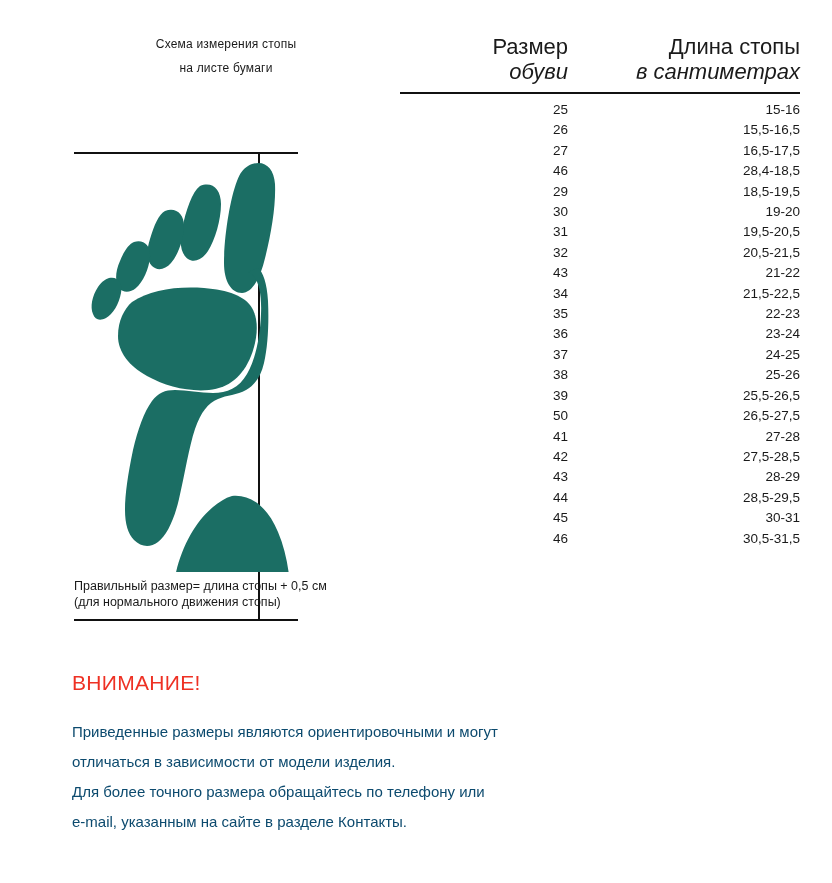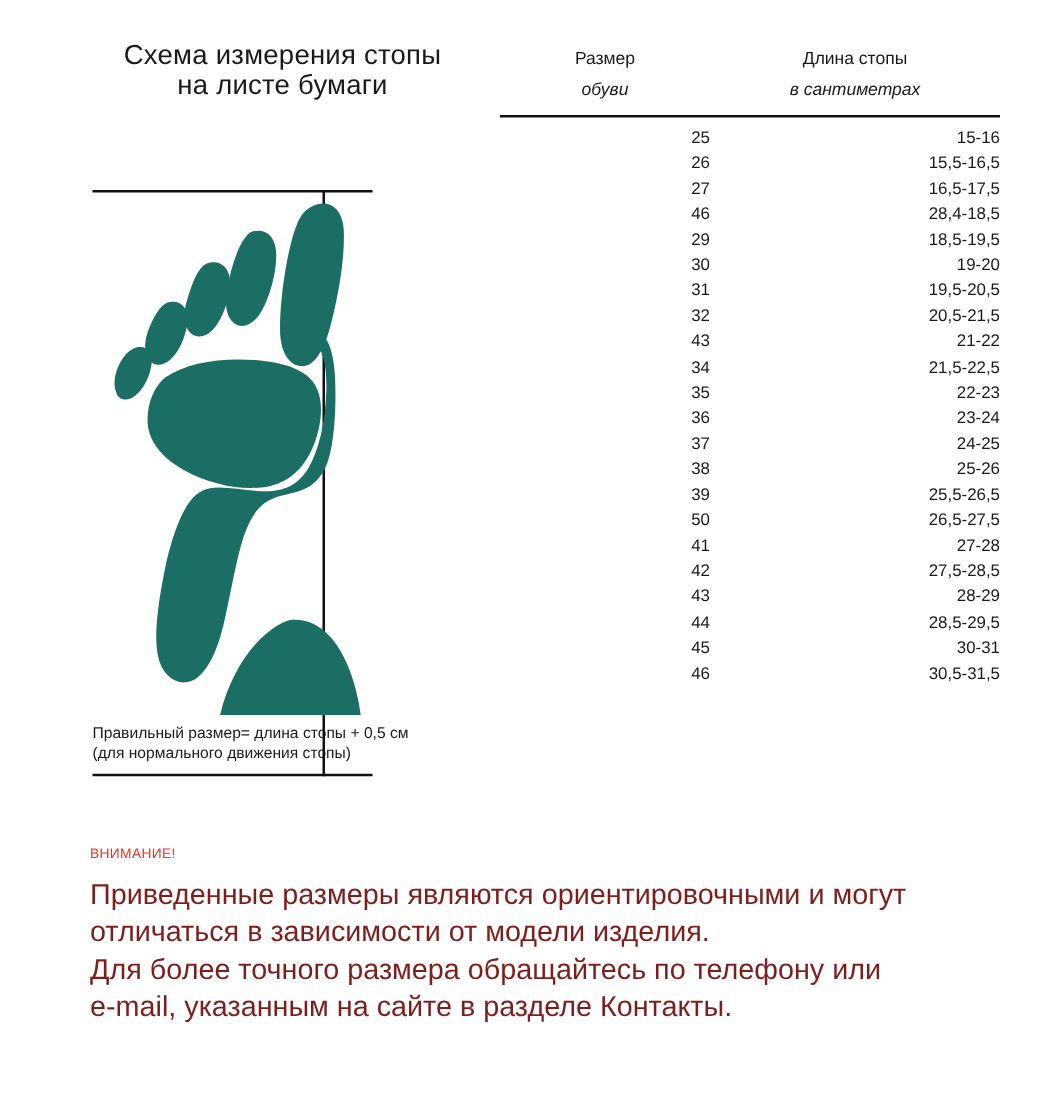--- a/index.html
+++ b/index.html
@@ -17,21 +17,21 @@
   }
 
   
   #diagram-block {
     position: absolute;
     left: 72px;
     top: 32px;
     width: 300px;
   }
   .diagram-title {
-    font-size: 22px;
+    font-size: 12px;
     line-height: 24px;
     text-align: center;
     letter-spacing: 0.2px;
     padding-left: 8px;
   }
   .diagram-title div { white-space: nowrap; }
 
   #foot-canvas {
     position: relative;
     margin-top: 10px;
@@ -73,25 +73,25 @@
     position: absolute;
     left: 400px;
     top: 34px;
     width: 400px;
   }
   table.size-table {
     width: 100%;
     border-collapse: collapse;
   }
   table.size-table th {
-    font-size: 14px;
+    font-size: 22px;
     font-weight: normal;
     line-height: 25px;
     padding: 0 0 8px 0;
-    text-align: center;
+    text-align: right;
     vertical-align: top;
     margin-top: 29px;
   }
   table.size-table th .hdr-l2 { display: block; font-style: italic; }
   table.size-table thead tr.hdr-rule th {
     padding: 0;
     height: 2px;
   }
   .hdr-line {
     height: 2px;
@@ -110,29 +110,29 @@
 
   
   #notice-block {
     position: absolute;
     left: 72px;
     top: 672px;
     width: 700px;
   }
   #notice-heading {
     color: #ee3124;
-    font-size: 11px;
+    font-size: 21px;
     line-height: 22px;
     letter-spacing: 0.3px;
-    margin-bottom: 6px;
+    margin-bottom: 23px;
   }
   .notice-line {
-    font-size: 23px;
+    font-size: 15px;
     line-height: 30px;
-    color: #7f1d1d;
+    color: #0c4a6e;
   }
 </style>
 </head>
 <body>
 
 <div id="diagram-block">
 
   <div class="diagram-title">
     <div>Схема измерения стопы</div>
     <div>на листе бумаги</div>

